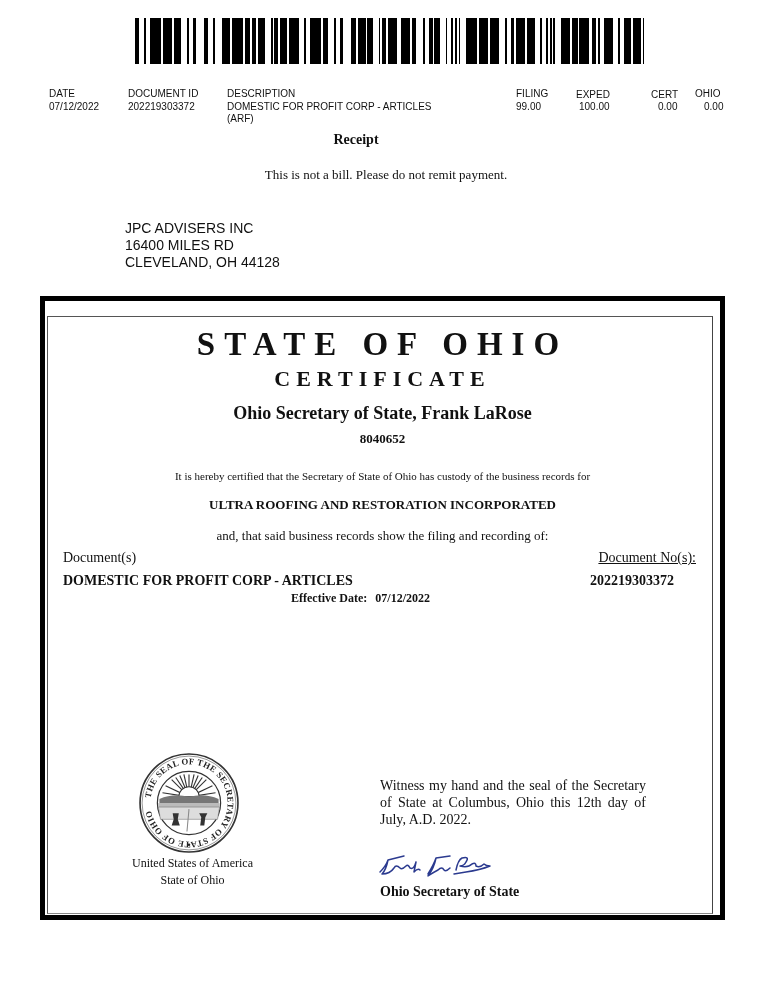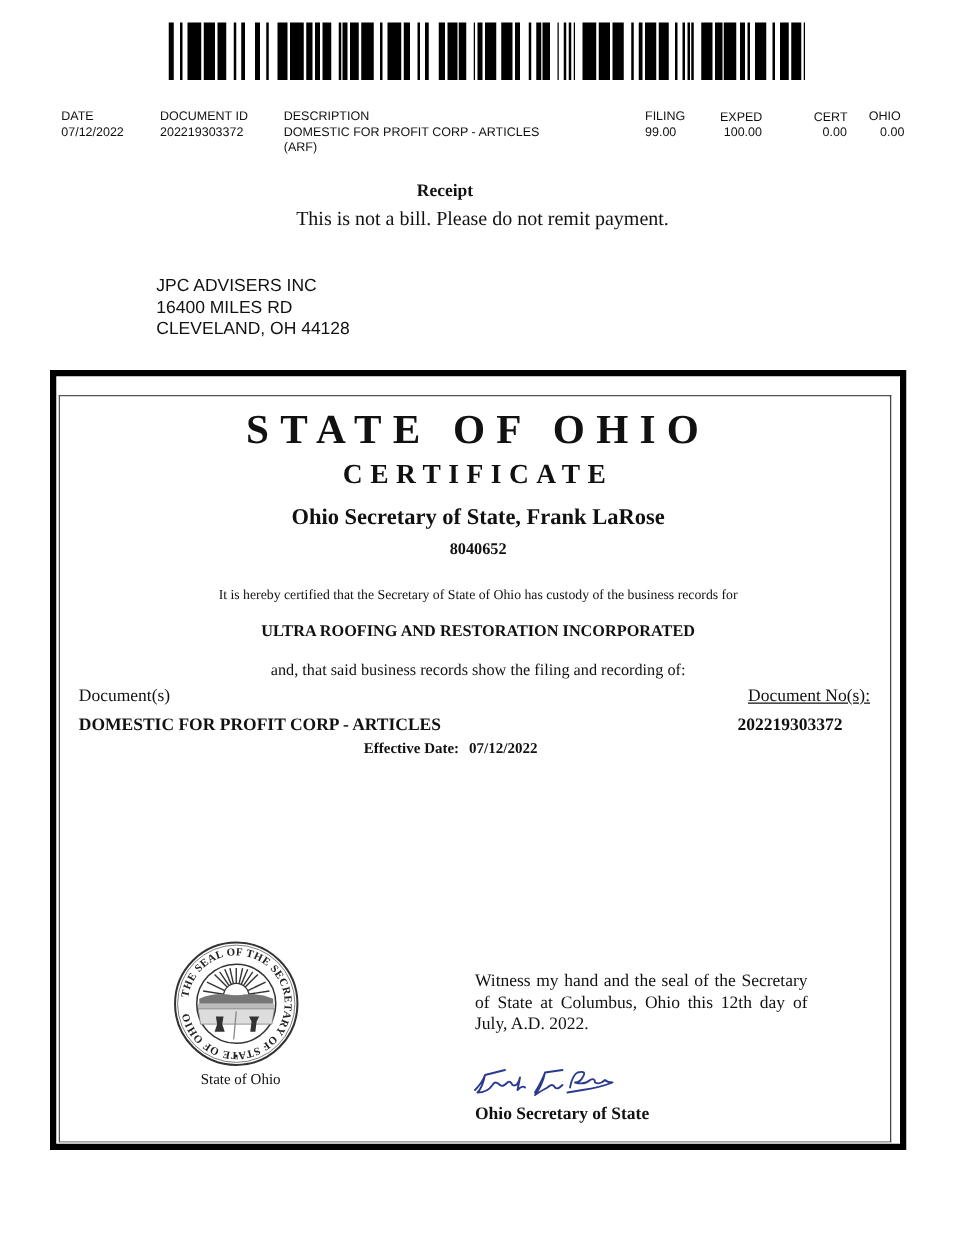--- a/index.html
+++ b/index.html
@@ -10,22 +10,22 @@
 
   
   #barcode { left: 135px; top: 18px; width: 510px; height: 46px; display: flex; align-items: stretch; }
   #barcode span { display: block; height: 100%; background: #000; }
 
   
   .rh { font-size: 10px; line-height: 12px; color: #111; }
   .rh-label { top: 88px; }
   .rh-val { top: 101px; }
 
-  .receipt-title { top: 146px; left: 0; width: 712px; text-align: center; font-weight: bold; font-size: 14px; }
-  .receipt-note { top: 167px; left: 0; width: 772px; text-align: center; font-size: 16px; }
+  .receipt-title { top: 132px; left: 0; width: 712px; text-align: center; font-weight: bold; font-size: 14px; }
+  .receipt-note { top: 167px; left: 0; width: 772px; text-align: center; font-size: 13px; }
 
   .addr { left: 125px; font-size: 14px; line-height: 17px; }
 
   
   #outer-frame { left: 40px; top: 296px; width: 675px; height: 614px; border: 5px solid #000; }
   #inner-frame { left: 47px; top: 316px; width: 666px; height: 598px; border-top: 1px solid #555; border-left: 1px solid #555; border-right: 1px solid #444; border-bottom: 1px solid #888; box-sizing: border-box; }
 
   .center { left: 40px; width: 685px; text-align: center; }
   .title1 { top: 326px; font-size: 33px; font-weight: bold; letter-spacing: 9px; }
   .title2 { top: 366px; font-size: 22px; font-weight: bold; letter-spacing: 6px; }
@@ -253,20 +253,21 @@
   <rect x="20" y="50" width="60" height="4" fill="#bbb"></rect>
   <path d="M 20,54 L 80,54 L 78,66 L 22,66 Z" fill="#ddd" stroke="#666" stroke-width="0.5"></path>
 
   <path d="M 34,60 L 40,60 L 39,66 L 41,72 L 33,72 L 35,66 Z" fill="#333"></path>
   <path d="M 60,60 L 68,60 L 66,64 L 65,72 L 61,72 L 62,64 Z" fill="#333"></path>
   <line x1="50" y1="56" x2="48" y2="78" stroke="#888" stroke-width="1"></line>
   <circle cx="50" cy="91" r="1.2" fill="#222"></circle>
 </svg>
 
 <div class="abs serif seal-caption">
+  <div>United States of America</div>
   <div>State of Ohio</div>
 </div>
 
 <div class="abs serif witness">Witness my hand and the seal of the Secretary of State at Columbus, Ohio this 12th day of July, A.D. 2022.</div>
 
 <svg id="signature" class="abs" viewBox="0 0 120 32">
   <g fill="none" stroke="#2b3a8f" stroke-width="1.5" stroke-linecap="round" stroke-linejoin="round">
     <path d="M 4,24 Q 10,18 12,12 L 28,8 M 12,12 Q 10,22 6,26 Q 14,26 18,20 Q 20,16 24,20 Q 26,22 30,18 Q 32,16 34,20 Q 38,22 40,14 L 38,24 Q 42,20 44,22"></path>
     <path d="M 52,26 Q 58,16 60,10 L 74,8 M 60,10 Q 58,20 52,28 Q 58,24 62,22 Q 66,18 68,22 Q 70,24 74,20"></path>
     <path d="M 80,22 Q 82,12 86,10 Q 94,8 90,14 Q 88,18 84,18 Q 92,20 96,16 Q 100,14 100,18 Q 104,20 108,16 Q 110,18 114,18 Q 104,22 90,24 L 78,26"></path>

